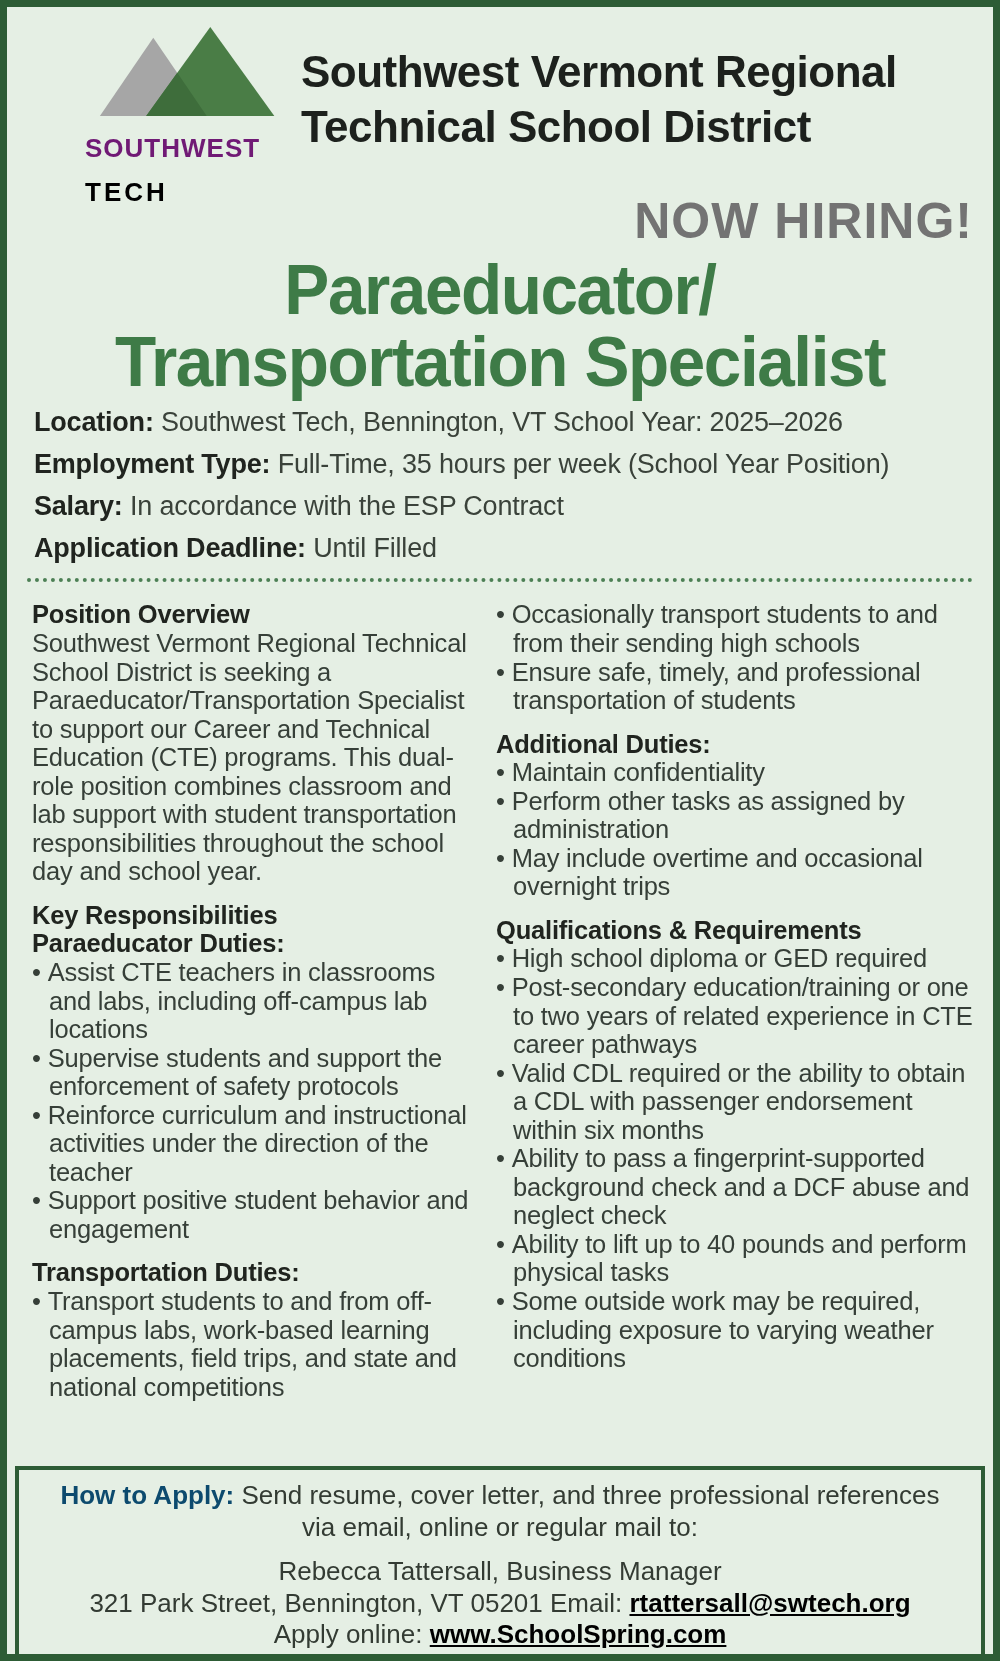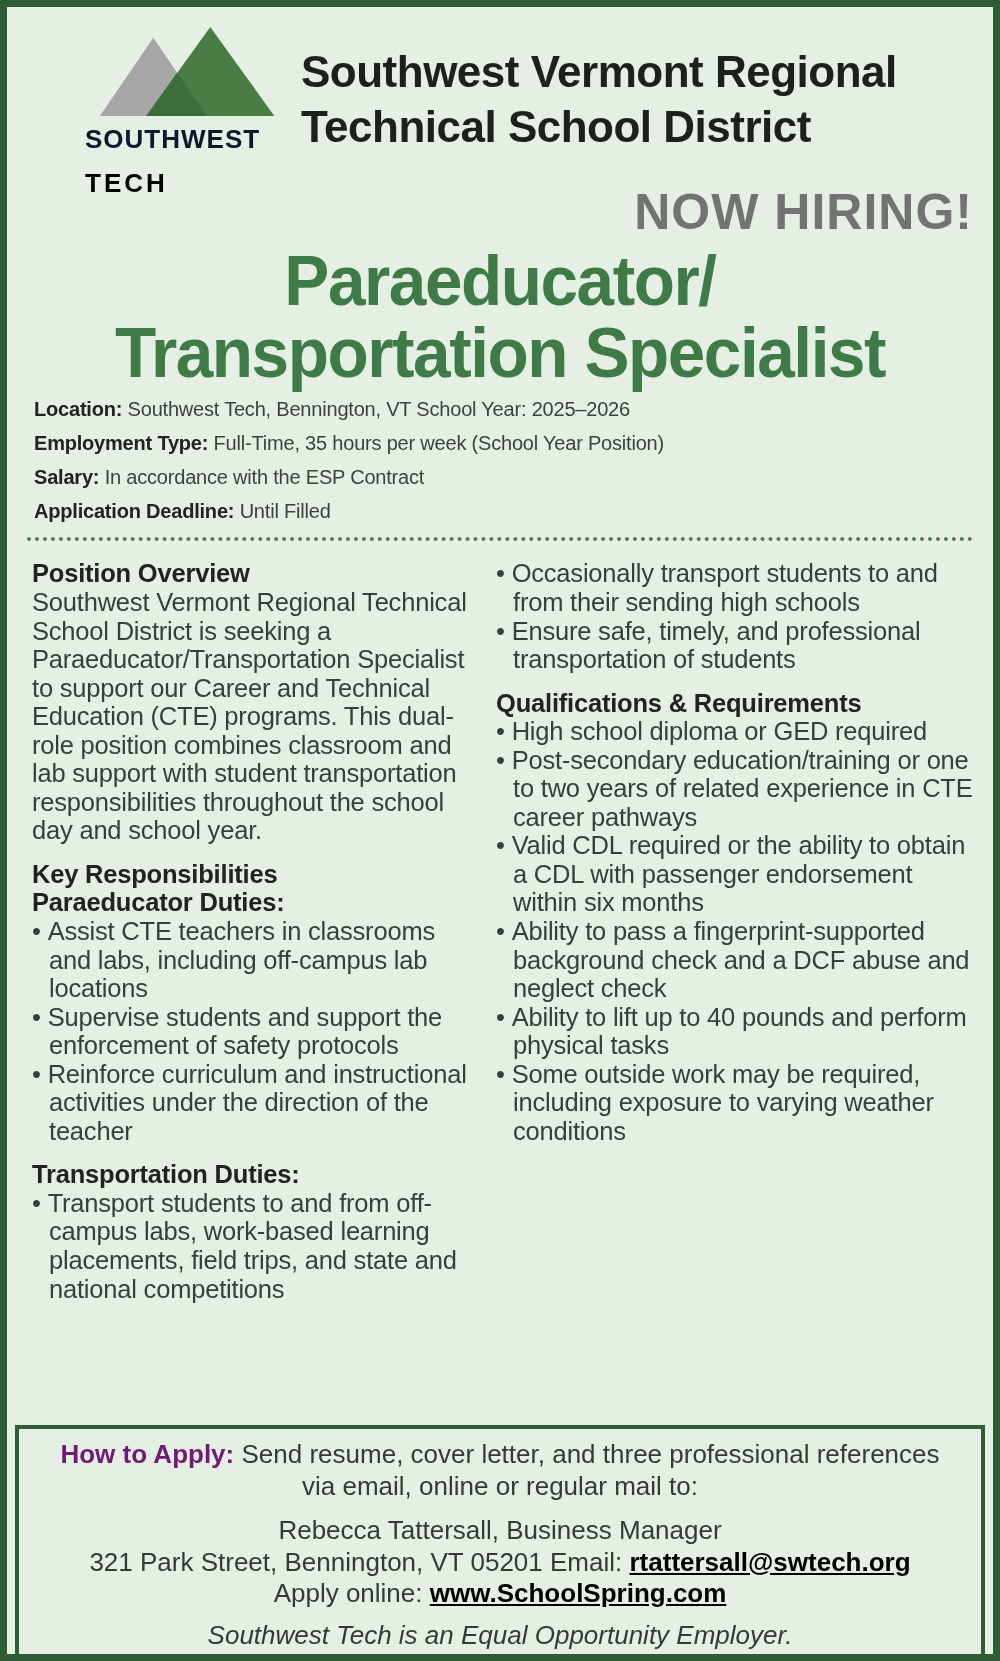--- a/index.html
+++ b/index.html
@@ -12,30 +12,30 @@
     border: 7px solid #2d5c35;
     overflow: hidden;
     padding: 20px 20px 0;
     font-family: "Liberation Sans", sans-serif;
     color: #363f38;
   }
   
   .header { display: flex; align-items: flex-start; }
   .logo { margin-left: 58px; width: 200px; flex: 0 0 auto; }
   .logo svg { display: block; width: 190px; height: 89px; }
-  .logo-word1 { color: #0f172a; font-weight: bold; font-size: 26px; letter-spacing: 1px; margin-top: 8px; }
+  .logo-word1 { color: #701a75; font-weight: bold; font-size: 26px; letter-spacing: 1px; margin-top: 17px; }
   .logo-word2 { color: #000000; font-weight: bold; font-size: 26px; letter-spacing: 3px; margin-top: 13px; }
   .district { margin: 18px 0 0 16px; font-size: 44px; font-weight: bold; color: #1d211d; line-height: 1.24; letter-spacing: -0.5px; }
   
   .now-hiring { margin-top: -16px; text-align: right; font-size: 50px; font-weight: bold; color: #737373; letter-spacing: 1px; }
   .job-title { margin-top: 4px; text-align: center; color: #3e7b47; font-weight: bold; }
   .job-title .line { font-size: 71px; line-height: 1.01; letter-spacing: -1.5px; transform: scaleX(0.95); transform-origin: 50% 50%; white-space: nowrap; }
   
   .details { margin: 10px 0 0 7px; }
-  .detail-row { font-size: 20px; margin-bottom: 11px; color: #3a423a; letter-spacing: -0.2px; }
+  .detail-row { font-size: 27px; margin-bottom: 11px; color: #3a423a; letter-spacing: -0.2px; }
   .detail-row b { color: #20241f; }
   .dotted-rule { border: none; border-top: 4px dotted #4d8055; margin: 14px 0 0; }
   
   .columns { display: flex; margin: 18px 0 0 5px; height: 858px; overflow: hidden; }
   .col { font-size: 25.5px; line-height: 1.12; letter-spacing: -0.2px; color: #363f38; }
   .col-left  { width: 442px; flex: 0 0 auto; }
   .col-gap   { width: 22px; flex: 0 0 auto; }
   .col-right { width: 477px; flex: 0 0 auto; }
   .section { margin-bottom: 15px; }
   .sec-heading { font-size: 25.5px; font-weight: bold; color: #20241f; letter-spacing: -0.2px; }
@@ -45,21 +45,21 @@
   .apply-box {
     margin: 8px -12px 0;
     border: 4px solid #2d5c35;
     padding: 10px 26px 12px;
     text-align: center;
     font-size: 26px;
     line-height: 1.22;
     color: #333b33;
     background: #e5efe4;
   }
-  .apply-box .intro-heading { color: #701a75; font-weight: bold; }
+  .apply-box .intro-heading { color: #0c4a6e; font-weight: bold; }
   .apply-contact { margin-top: 12px; }
   .apply-box a { color: #000000; font-weight: bold; text-decoration: underline; }
   .eoe { margin-top: 10px; font-style: italic; }
 </style>
 </head>
 <body>
 
 <div class="page">
 
   <div class="header">
@@ -100,33 +100,40 @@
       <div class="section">
         <div class="sec-heading">Position Overview</div>
         <div>Southwest Vermont Regional Technical School District is seeking a Paraeducator/Transportation Specialist to support our Career and Technical Education (CTE) programs. This dual-role position combines classroom and lab support with student transportation responsibilities throughout the school day and school year.</div>
       </div>
       <div class="section">
         <div class="sec-heading">Key Responsibilities</div>
         <div class="sec-heading">Paraeducator Duties:</div>
         <div class="bullet">Assist CTE teachers in classrooms and labs, including off-campus lab locations</div>
         <div class="bullet">Supervise students and support the enforcement of safety protocols</div>
         <div class="bullet">Reinforce curriculum and instructional activities under the direction of the teacher</div>
+        <div class="bullet">Support positive student behavior and engagement</div>
       </div>
       <div class="section">
         <div class="sec-heading">Transportation Duties:</div>
         <div class="bullet">Transport students to and from off-campus labs, work-based learning placements, field trips, and state and national competitions</div>
       </div>
     </div>
 
     <div class="col-gap"></div>
 
     <div class="col col-right">
       <div class="section">
         <div class="bullet">Occasionally transport students to and from their sending high schools</div>
         <div class="bullet">Ensure safe, timely, and professional transportation of students</div>
+      </div>
+      <div class="section">
+        <div class="sec-heading">Additional Duties:</div>
+        <div class="bullet">Maintain confidentiality</div>
+        <div class="bullet">Perform other tasks as assigned by administration</div>
+        <div class="bullet">May include overtime and occasional overnight trips</div>
       </div>
       <div class="section">
         <div class="sec-heading">Qualifications &amp; Requirements</div>
         <div class="bullet">High school diploma or GED required</div>
         <div class="bullet">Post-secondary education/training or one to two years of related experience in CTE career pathways</div>
         <div class="bullet">Valid CDL required or the ability to obtain a CDL with passenger endorsement within six months</div>
         <div class="bullet">Ability to pass a fingerprint-supported background check and a DCF abuse and neglect check</div>
         <div class="bullet">Ability to lift up to 40 pounds and perform physical tasks</div>
         <div class="bullet">Some outside work may be required, including exposure to varying weather conditions</div>
       </div>

